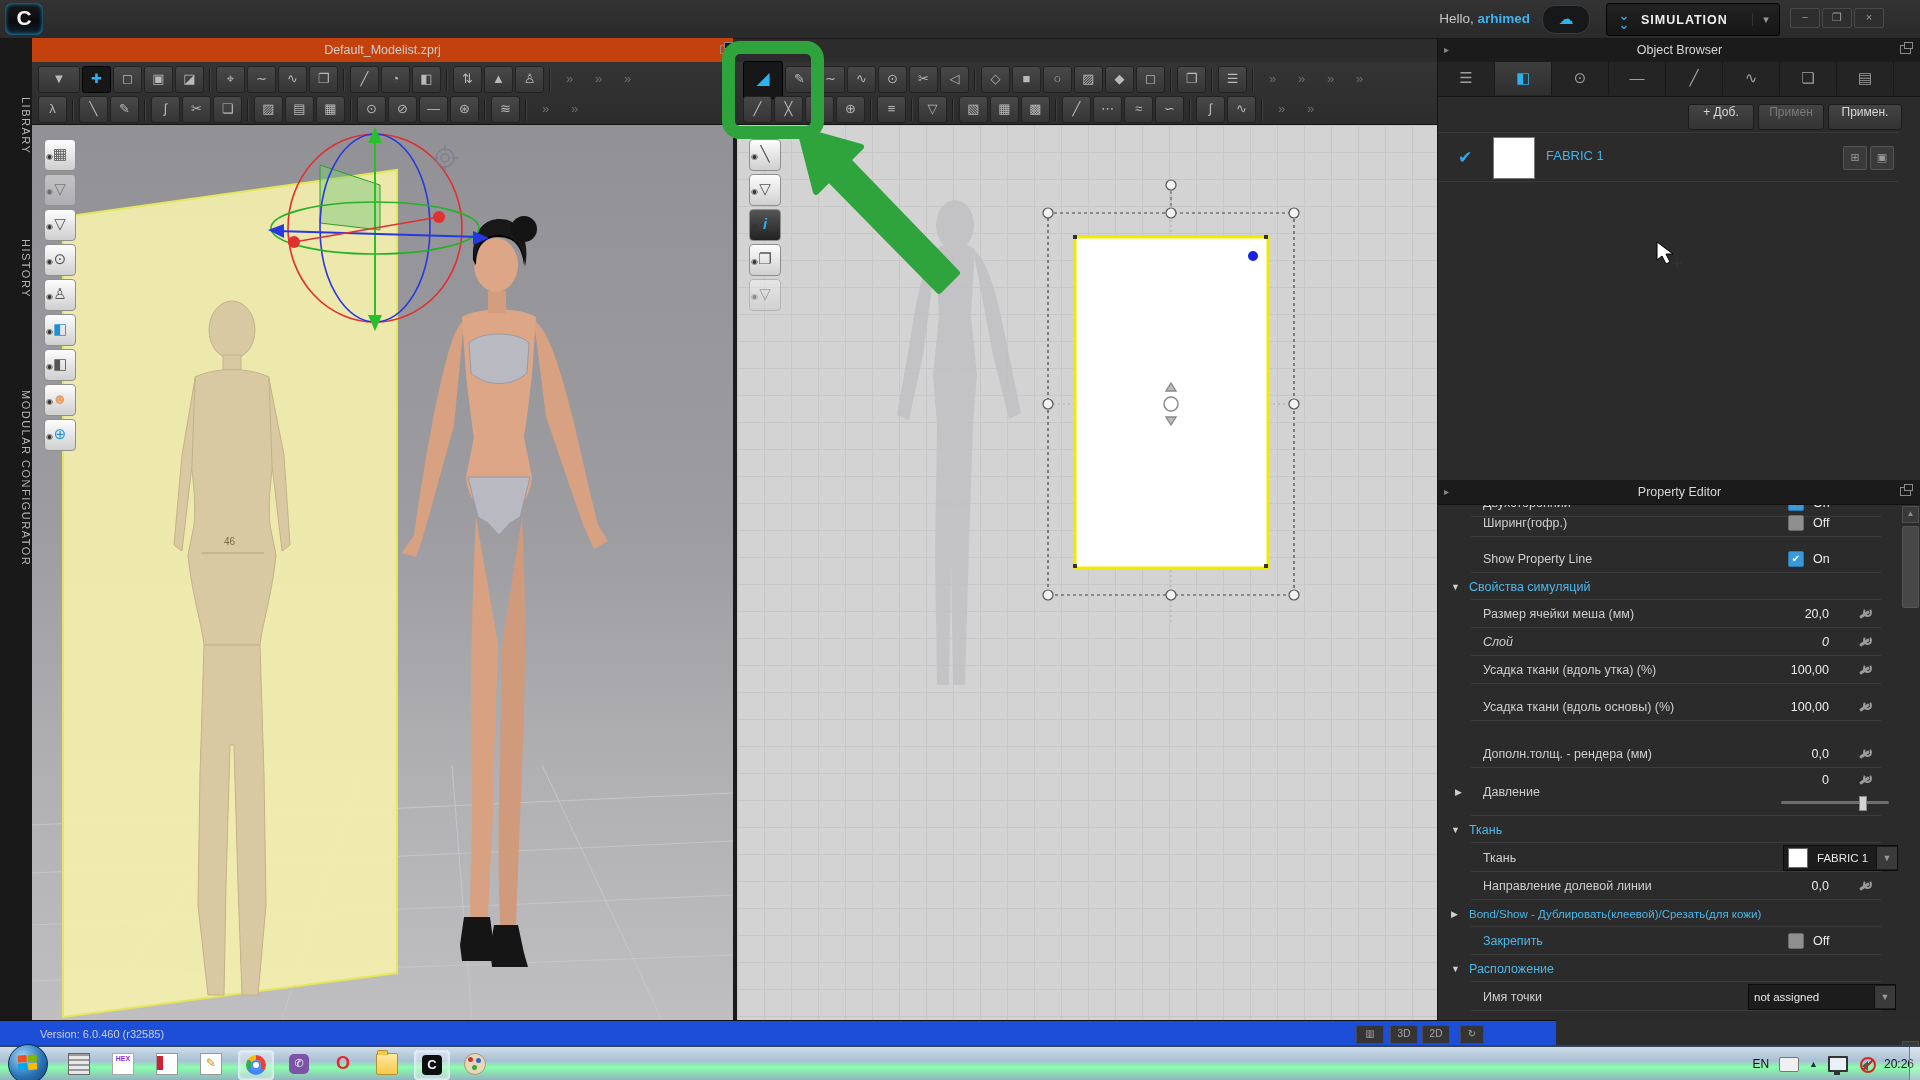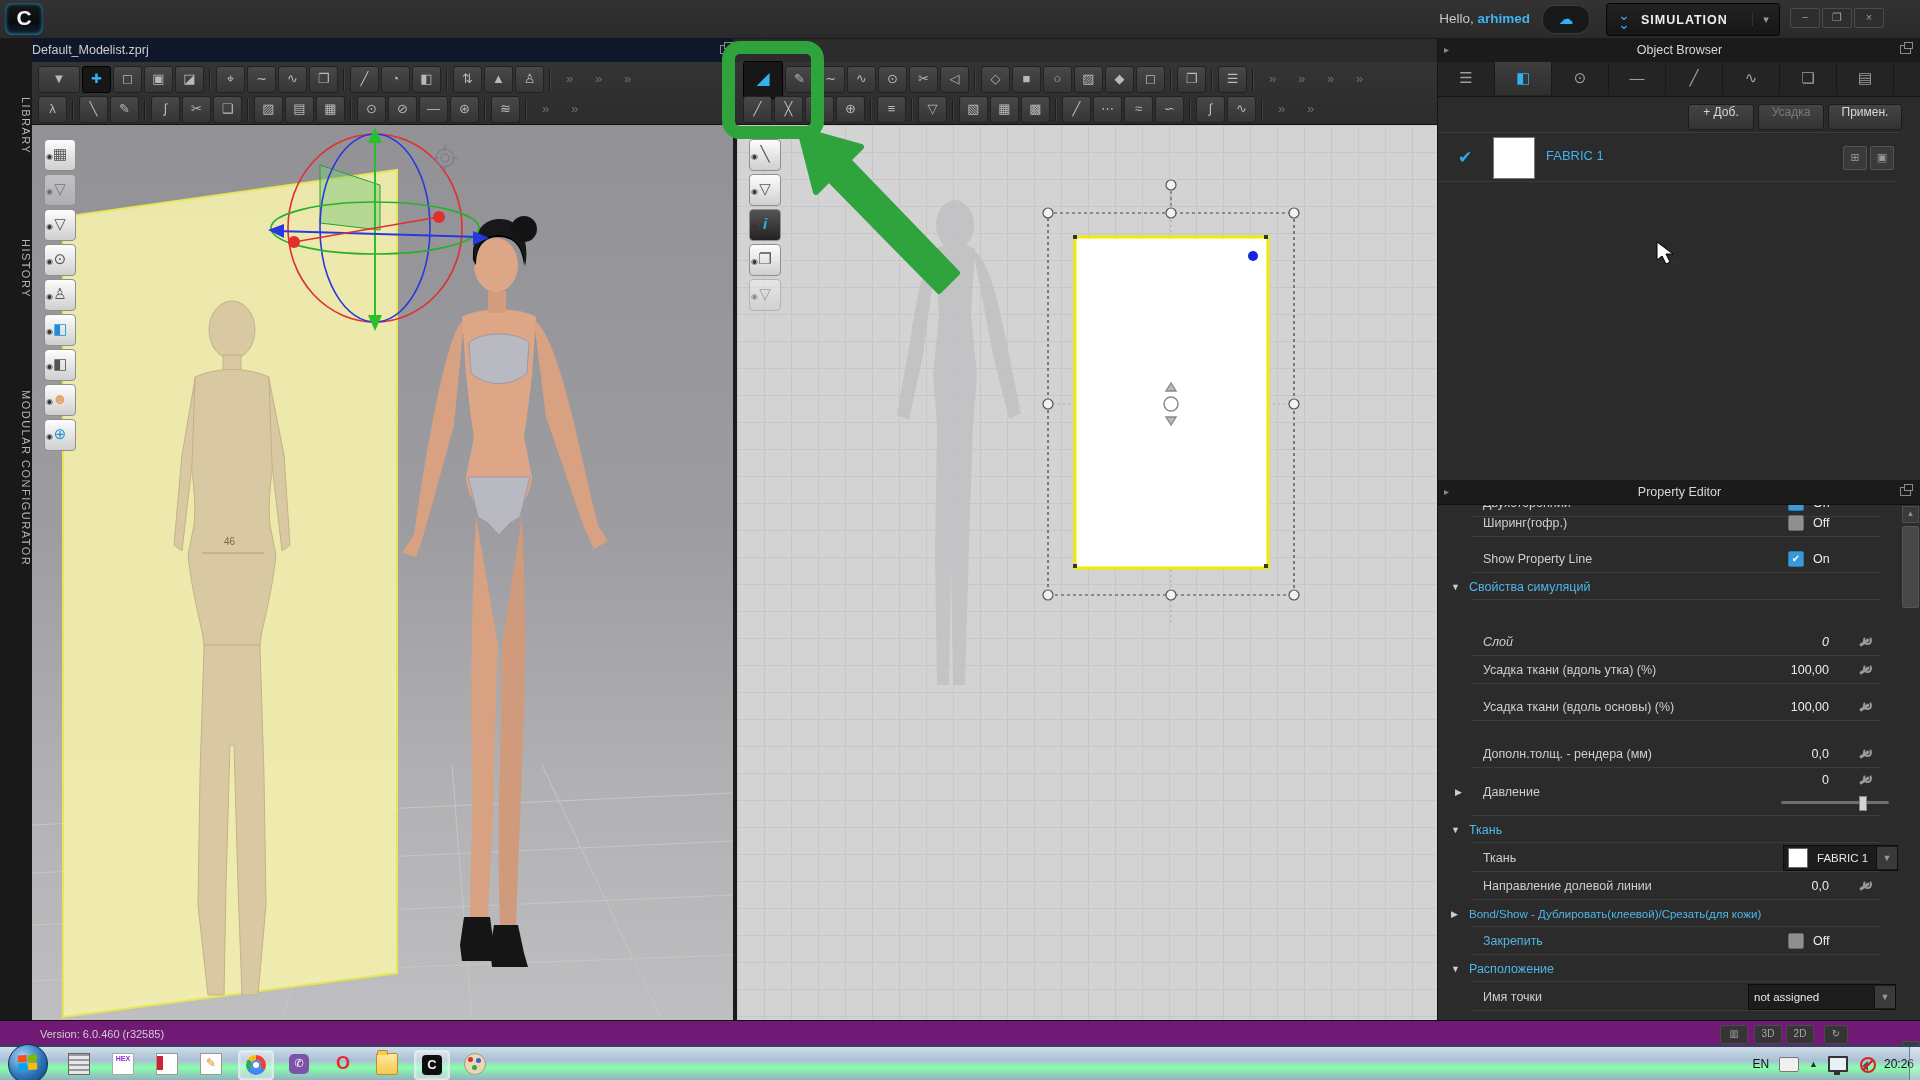--- a/index.html
+++ b/index.html
@@ -22,22 +22,22 @@
   #sim-chev{width:34px;text-align:center;color:#2fa8ec;font-size:13px;line-height:9px;font-weight:bold;}
   #sim-label{flex:1;font-size:12.5px;font-weight:bold;letter-spacing:1px;color:#efefef;}
   #sim-caret{width:26px;border-left:1px solid #333;text-align:center;color:#999;font-size:11px;}
   .winctl{top:8px;width:28px;height:18px;background:#2e2e2e;border:1px solid #4a4a4a;border-radius:2px;color:#9a9a9a;
     font-size:11px;text-align:center;line-height:16px;}
   
   #leftstrip{left:0;top:38px;width:32px;height:982px;background:#191919;border-right:1px solid #101010;}
   .vtab{position:absolute;left:0;width:32px;writing-mode:vertical-rl;color:#b5b5b5;font-size:11px;letter-spacing:1.5px;
     text-align:center;}
   
-  .wintitle{top:38px;height:24px;background:#0f172a;border-bottom:1px solid #111;color:#cfcfcf;font-size:12.5px;
-    text-align:left;line-height:24px;}
+  .wintitle{top:38px;height:24px;background:#c2410c;border-bottom:1px solid #111;color:#cfcfcf;font-size:12.5px;
+    text-align:center;line-height:24px;}
   .ico-popout{position:absolute;top:7px;width:9px;height:7px;border:1px solid #8a8a8a;}
   .ico-popout::after{content:"";position:absolute;left:3px;top:-4px;width:7px;height:5px;border:1px solid #8a8a8a;background:#1b1b1b;}
   
   .tbar{height:62px;background:linear-gradient(#343434,#2c2c2c);border-bottom:1px solid #141414;top:62px;}
   .trow{position:absolute;left:6px;height:29px;display:flex;align-items:center;gap:2px;}
   .tbtn{width:27px;height:25px;border-radius:3px;background:linear-gradient(#484848,#353535);border:1px solid #222;
     color:#b9b9b9;font-size:13px;text-align:center;line-height:23px;flex:none;}
   .tbtn.wide{width:40px;}
   .tbtn.act{background:#171717;border-color:#000;color:#2fb0f0;}
   .tbtn.ovf{background:none;border:none;color:#6f6f6f;}
@@ -50,21 +50,21 @@
     background-size:27px 27px;}
   .sidecol{display:flex;flex-direction:column;gap:3px;}
   .sbtn{width:30px;height:30px;border-radius:4px;background:linear-gradient(#fdfdfd,#cfcfcf);border:1px solid #8f8f8f;
     color:#555;font-size:15px;text-align:center;line-height:28px;position:relative;}
   .sbtn.dim{opacity:.45;}
   .sbtn.blue{color:#1f8fd8;}
   .sbtn.orange{color:#e8a064;}
   .sbtn.info{color:#fff;background:linear-gradient(#555,#222);font-style:italic;font-weight:bold;color:#2fb0f0;}
   .sbtn .eye{position:absolute;left:1px;bottom:-1px;font-size:8px;color:#333;}
   
-  #status{left:0;top:1020px;width:1920px;height:26px;background:#701a75;border-top:1px solid #111;}
+  #status{left:0;top:1020px;width:1556px;height:26px;background:#1d4ed8;border-top:1px solid #111;}
   #version{left:40px;top:0;line-height:26px;font-size:11px;color:#cfcfcf;}
   .vbtn{top:4px;height:17px;background:#353535;border:1px solid #4a4a4a;border-radius:2px;color:#a8a8a8;font-size:10px;
     text-align:center;line-height:15px;}
   
   #rpanel{left:1437px;top:38px;width:483px;height:982px;background:#2b2b2b;border-left:1px solid #141414;}
   .phead{position:absolute;left:0;width:483px;height:24px;background:#1b1b1b;border-bottom:1px solid #111;
     color:#d8d8d8;font-size:12.5px;text-align:center;line-height:24px;}
   .phead .collapse{position:absolute;left:6px;top:0;color:#8a8a8a;font-size:10px;}
   #obtabs{position:absolute;left:0;top:24px;width:483px;height:34px;background:#242424;border-bottom:1px solid #161616;display:flex;}
   .obtab{width:56px;height:33px;border-right:1px solid #191919;color:#9f9f9f;font-size:15px;text-align:center;line-height:32px;}
@@ -427,21 +427,21 @@
         <div class="obtab">☰</div>
         <div class="obtab act">◧</div>
         <div class="obtab">⊙</div>
         <div class="obtab">—</div>
         <div class="obtab">╱</div>
         <div class="obtab">∿</div>
         <div class="obtab">❏</div>
         <div class="obtab">▤</div>
       </div>
     <div class="btn" style="left:250px;top:66px;width:64px">+ Доб.</div>
-    <div class="btn dis" style="left:320px;top:66px;width:64px">Усадка</div>
+    <div class="btn dis" style="left:320px;top:66px;width:64px">Примен</div>
     <div class="btn" style="left:390px;top:66px;width:72px">Примен.</div>
     <div id="fabric-row">
       <div id="fabric-check">✔</div>
       <div id="fabric-swatch"></div>
       <div id="fabric-name">FABRIC 1</div>
       <div class="mini-icobtn" style="left:405px">⊞</div>
       <div class="mini-icobtn" style="left:432px">▣</div>
     </div>
     <div class="phead" style="top:442px">
       <span class="collapse">▸</span>
@@ -465,20 +465,26 @@
           <span class="pe-label">Show Property Line</span>
           <span class="chk on">✔</span>
           <span class="chk-text">On</span>
           <span class="pe-div"></span>
         </div>
         <div class="pe-row" style="top: 68px; height: 27px;">
           <span class="pe-sect-arrow">▼</span>
           <span class="pe-sect-label">Свойства симуляций</span>
           <span class="pe-div"></span>
         </div>
+        <div class="pe-row" style="top: 95px; height: 28px;">
+          <span class="pe-label">Размер ячейки меша (мм)</span>
+          <span class="pe-value">20,0</span>
+          <span class="ico-wrench"></span>
+          <span class="pe-div"></span>
+        </div>
         <div class="pe-row" style="top: 123px; height: 28px; font-style: italic;">
           <span class="pe-label">Слой</span>
           <span class="pe-value">0</span>
           <span class="ico-wrench"></span>
           <span class="pe-div"></span>
         </div>
         <div class="pe-row" style="top: 151px; height: 28px;">
           <span class="pe-label">Усадка ткани (вдоль утка) (%)</span>
           <span class="pe-value">100,00</span>
           <span class="ico-wrench"></span>

